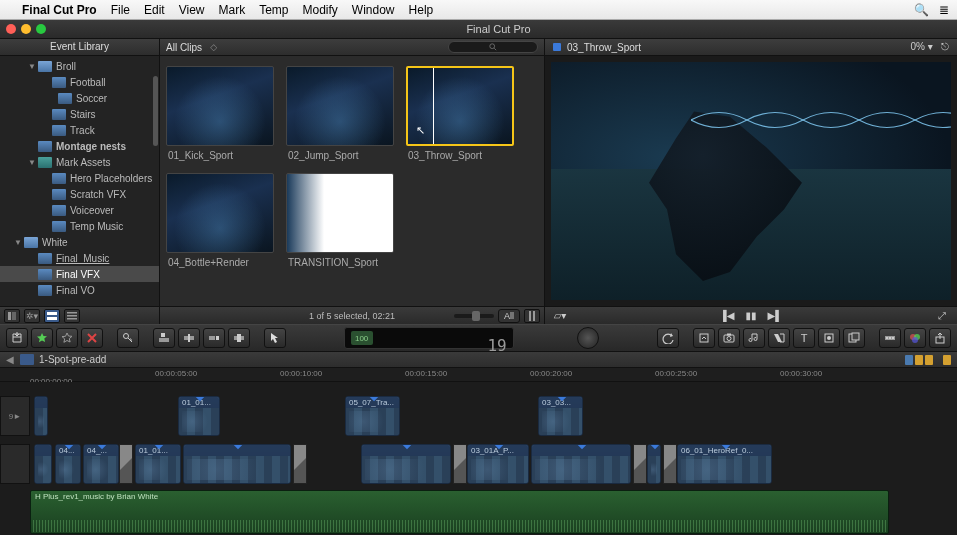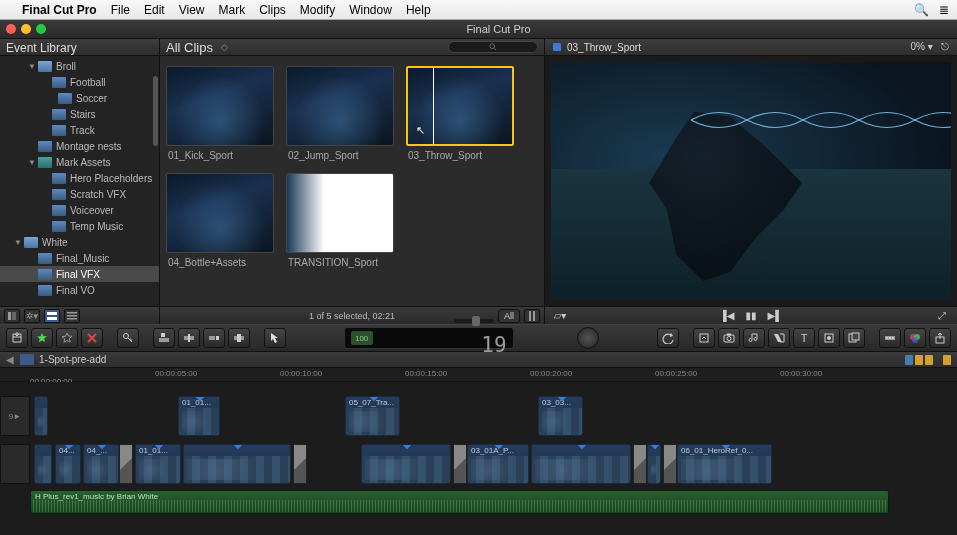--- a/index.html
+++ b/index.html
@@ -16,53 +16,53 @@
 .traffic { display: flex; gap: 5px; }
 .traffic span { width: 10px; height: 10px; border-radius: 50%; display: inline-block; }
 .tr-close { background: #ff5f57; } .tr-min { background: #ffbd2e; } .tr-max { background: #28c940; }
 .titlebar-title { flex: 1; text-align: center; color: #ccc; font-size: 11px; }
 
 
 .upper { height: 285px; display: flex; background: #2b2b2b; }
 
 
 .evlib { width: 160px; background: #232323; border-right: 1px solid #111; display: flex; flex-direction: column; }
-.evlib-header { height: 17px; background: linear-gradient(#3d3d3d,#2d2d2d); color: #ddd; font-size: 12px; padding: 2px 6px; border-bottom: 1px solid #111; }
+.evlib-header { height: 17px; background: linear-gradient(#3d3d3d,#2d2d2d); color: #ddd; font-size: 10px; padding: 2px 6px; border-bottom: 1px solid #111; text-align: center; }
 .evlib-tree { flex: 1; overflow: hidden; padding-top: 2px; position: relative; }
 .evlib-tree::after { content: ""; position: absolute; right: 1px; top: 20px; width: 5px; height: 70px; background: #555; border-radius: 3px; }
 .tree-row { display: flex; align-items: center; height: 16px; padding-left: 4px; font-size: 10px; color: #bbb; cursor: default; white-space: nowrap; }
 .tree-row.sel { background: #4a4a4a; color: #fff; }
 .tree-row .arrow { width: 10px; color: #888; font-size: 8px; }
 .tree-row .ficon { width: 14px; height: 11px; margin-right: 4px; display: inline-block; }
 .ic-folder { background: linear-gradient(#7aa5d6,#4a75a6); border-radius: 1px; }
 .ic-folder-teal { background: linear-gradient(#4aa09a,#2a7070); border-radius: 1px; }
 .ic-clip { background: linear-gradient(#5a8ac0,#3a5a80); border-radius: 1px; }
 .evlib-footer { height: 18px; background: linear-gradient(#3a3a3a,#2a2a2a); border-top: 1px solid #111; display: flex; align-items: center; gap: 4px; padding: 0 4px; }
 .footbtn { width: 16px; height: 14px; background: #333; border: 1px solid #111; border-radius: 2px; display: flex; align-items: center; justify-content: center; color: #999; font-size: 9px; }
 .footbtn.blue { background: #3a5a8a; color: #fff; }
 
 
 .browser { width: 385px; background: #2b2b2b; display: flex; flex-direction: column; border-right: 1px solid #111; }
 .browser-header { height: 17px; background: linear-gradient(#3d3d3d,#2d2d2d); display: flex; align-items: center; padding: 0 6px; gap: 8px; border-bottom: 1px solid #111; }
-.browser-header .label { color: #ddd; font-size: 13px; text-align: right; }
+.browser-header .label { color: #ddd; font-size: 10px; text-align: right; }
 .browser-header .sorter { color: #888; font-size: 9px; }
 .browser-header .search { margin-left: auto; width: 90px; height: 12px; background: #1a1a1a; border: 1px solid #444; border-radius: 7px; display: flex; align-items: center; justify-content: center; }
 .browser-header .search svg { width: 8px; height: 8px; }
 .browser-grid { flex: 1; padding: 10px 6px; display: flex; flex-wrap: wrap; gap: 12px 8px; align-content: flex-start; overflow: hidden; }
 .clip { width: 112px; }
 .clip-thumb { width: 108px; height: 80px; background: linear-gradient(160deg,#0a1a2a,#1a3050 40%,#0a1520); border: 1px solid #444; border-radius: 2px; position: relative; overflow: hidden; }
 .clip.selected .clip-thumb { border: 2px solid #f5c518; }
 .clip-thumb::before { content: ""; position: absolute; inset: 0; background: radial-gradient(circle at 50% 70%, rgba(90,160,220,.35), transparent 60%); }
 .clip-white .clip-thumb { background: linear-gradient(90deg,#1a3a5a 0%,#fff 35%,#fff 100%); }
 .clip-white .clip-thumb::before { background: none; }
 .clip-name { color: #aaa; font-size: 10px; margin-top: 4px; text-align: left; padding-left: 2px; }
 .playhead-thumb { position: absolute; top: 0; bottom: 0; left: 25px; width: 1px; background: #fff; }
 .cursor-arrow { position: absolute; top: 56px; left: 8px; color: #fff; font-size: 11px; }
 .browser-footer { height: 18px; background: linear-gradient(#3a3a3a,#2a2a2a); border-top: 1px solid #111; display: flex; align-items: center; justify-content: center; font-size: 9px; color: #bbb; position: relative; }
-.browser-footer .rightctl { position: absolute; right: 4px; display: flex; align-items: flex-end; gap: 4px; }
+.browser-footer .rightctl { position: absolute; right: 4px; display: flex; align-items: center; gap: 4px; }
 .slider { width: 40px; height: 4px; background: #1a1a1a; border-radius: 2px; position: relative; }
 .slider::after { content: ""; position: absolute; left: 18px; top: -3px; width: 8px; height: 10px; background: #666; border-radius: 2px; }
 .pilllabel { font-size: 9px; color: #ccc; padding: 1px 5px; background: #333; border: 1px solid #111; border-radius: 3px; }
 
 
 .viewer { flex: 1; background: #1a1a1a; display: flex; flex-direction: column; }
 .viewer-header { height: 17px; background: linear-gradient(#3d3d3d,#2d2d2d); display: flex; align-items: center; padding: 0 8px; border-bottom: 1px solid #111; }
 .viewer-header .dot { width: 8px; height: 8px; background: #3b7adb; border-radius: 1px; margin-right: 6px; }
 .viewer-header .name { color: #ddd; font-size: 10px; }
 .viewer-header .zoom { margin-left: auto; color: #ccc; font-size: 10px; }
@@ -78,42 +78,42 @@
 .vbtn { width: 18px; height: 14px; display: flex; align-items: center; justify-content: center; color: #ccc; font-size: 10px; }
 
 
 .toolbar { height: 28px; background: linear-gradient(#3a3a3a,#282828); border-top: 1px solid #444; border-bottom: 1px solid #111; display: flex; align-items: center; padding: 0 6px; gap: 3px; }
 .tbtn { width: 22px; height: 20px; background: linear-gradient(#444,#2a2a2a); border: 1px solid #111; border-radius: 3px; display: flex; align-items: center; justify-content: center; color: #ccc; font-size: 11px; }
 .tbtn.green svg { fill: #5c5; } .tbtn.red svg { fill: #d44; }
 .tsep { width: 8px; }
 .timecode { width: 170px; height: 22px; background: #0a0a0a; border: 1px solid #333; border-radius: 3px; margin: 0 auto; display: flex; align-items: center; padding: 0 6px; gap: 6px; }
 .tc-badge { width: 22px; height: 14px; background: #2a5030; border-radius: 2px; color: #8c8; font-size: 8px; display: flex; align-items: center; justify-content: center; }
 .tc-digits { flex: 1; text-align: right; color: #9a9a9a; font-family: "Menlo", monospace; font-size: 13px; letter-spacing: 1px; }
-.tc-suffix { color: #9a9a9a; font-family: "Menlo", monospace; font-size: 21px; margin-top: 14px; }
+.tc-suffix { color: #9a9a9a; font-family: "Menlo", monospace; font-size: 16px; margin-top: 14px; }
 .dial { width: 22px; height: 22px; border-radius: 50%; background: radial-gradient(#555,#222); border: 1px solid #111; margin-left: 6px; }
 .toolbar-right { display: flex; gap: 3px; margin-left: auto; }
 
 
 .proj-header { height: 16px; background: linear-gradient(#3a3a3a,#2d2d2d); display: flex; align-items: center; padding: 0 6px; border-bottom: 1px solid #111; font-size: 10px; color: #ccc; }
 .proj-header .arrow { width: 14px; color: #888; }
 .proj-header .picon { width: 14px; height: 11px; background: #3a5a8a; margin-right: 5px; border-radius: 1px; }
 .proj-header .markers { margin-left: auto; display: flex; gap: 2px; }
 .marker { width: 8px; height: 10px; background: #d4a030; border-radius: 1px; }
 .marker.blue { background: #4a7ab0; }
 
 
 .ruler { height: 14px; background: #1e1e1e; border-bottom: 1px solid #111; display: flex; position: relative; font-size: 8px; color: #888; }
 .ruler span { position: absolute; top: 1px; }
 
 
 .timeline { height: 153px; background: #1c1c1c; position: relative; overflow: hidden; }
 .tl-track { position: absolute; left: 0; right: 0; }
 .tl-video1 { top: 14px; height: 40px; }
 .tl-video2 { top: 62px; height: 40px; }
-.tl-audio { top: 108px; height: 24px; }
+.tl-audio { top: 108px; height: 44px; }
 .tl-clip { position: absolute; top: 0; bottom: 0; background: linear-gradient(#4a6a90,#2a4060); border: 1px solid #1a2a40; border-radius: 3px; overflow: hidden; display: flex; flex-direction: column;}
 .tl-clip .cliphdr { height: 11px; background: rgba(30,50,80,.85); color: #bcd; font-size: 8px; padding: 0 3px; white-space: nowrap; overflow: hidden; line-height: 11px; }
 .tl-clip .clipbody { flex: 1; background: repeating-linear-gradient(90deg, #2a4058, #2a4058 8px, #34506a 8px, #34506a 16px); position: relative;}
 .tl-clip .clipbody::after { content:""; position:absolute; inset:3px; background: radial-gradient(circle at 30% 50%, rgba(120,160,200,.25), transparent 60%);}
 .tl-index { position: absolute; top: 14px; left: 0; width: 30px; height: 40px; background: #2a2a2a; border: 1px solid #111; display:flex; align-items:center; justify-content:center; color:#888; font-size:8px;}
 .tl-index2 { top: 62px; }
 .trans { position: absolute; top: 0; bottom: 0; width: 14px; background: linear-gradient(135deg,#888 0%,#888 48%,#555 52%,#555 100%); border:1px solid #222; }
 .tl-audio-clip { position: absolute; top: 0; bottom: 0; left: 30px; right: 68px; background: linear-gradient(#2a6030,#1a4020); border: 1px solid #0a2010; border-radius: 2px; padding: 1px 4px; font-size: 8px; color: #bde0bd; }
 .tl-audio-clip .wave { position: absolute; bottom: 1px; left: 2px; right: 2px; height: 12px; background: repeating-linear-gradient(90deg, rgba(120,200,120,.35) 0, rgba(120,200,120,.35) 1px, transparent 1px, transparent 3px);}
 .keyframe { position:absolute; width:6px; height:6px; background:#3b7adb; transform:rotate(45deg); top:-3px;}
@@ -123,21 +123,21 @@
 </head>
 <body>
 
 <div class="menubar">
   <span class="apple"></span>
   <span class="appname">Final Cut Pro</span>
   <span>File</span>
   <span>Edit</span>
   <span>View</span>
   <span>Mark</span>
-  <span>Clips</span>
+  <span>Temp</span>
   <span>Modify</span>
   <span>Window</span>
   <span>Help</span>
   <div class="menubar-right">
     <span>🔍</span>
     <span>≣</span>
   </div>
 </div>
 
 <div class="titlebar">
@@ -172,21 +172,21 @@
         <div class="tree-row" style="padding-left: 42px;">
           <span class="arrow"></span>
           <span class="ficon ic-clip"></span>
           <span>Stairs</span>
         </div>
         <div class="tree-row" style="padding-left: 42px;">
           <span class="arrow"></span>
           <span class="ficon ic-clip"></span>
           <span>Track</span>
         </div>
-        <div class="tree-row" style="padding-left: 28px;">
+        <div class="tree-row" style="padding-left: 28px; font-weight: bold;">
           <span class="arrow"></span>
           <span class="ficon ic-clip"></span>
           <span>Montage nests</span>
         </div>
         <div class="tree-row" style="padding-left: 28px;">
           <span class="arrow">▼</span>
           <span class="ficon ic-folder-teal"></span>
           <span>Mark Assets</span>
         </div>
         <div class="tree-row" style="padding-left: 42px;">
@@ -207,21 +207,21 @@
         <div class="tree-row" style="padding-left: 42px;">
           <span class="arrow"></span>
           <span class="ficon ic-clip"></span>
           <span>Temp Music</span>
         </div>
         <div class="tree-row" style="padding-left: 14px;">
           <span class="arrow">▼</span>
           <span class="ficon ic-folder"></span>
           <span>White</span>
         </div>
-        <div class="tree-row" style="padding-left: 28px;">
+        <div class="tree-row" style="padding-left: 28px; text-decoration: underline;">
           <span class="arrow"></span>
           <span class="ficon ic-clip"></span>
           <span>Final_Music</span>
         </div>
         <div class="tree-row sel" style="padding-left: 28px;">
           <span class="arrow"></span>
           <span class="ficon ic-clip"></span>
           <span>Final VFX</span>
         </div>
         <div class="tree-row" style="padding-left: 28px;">
@@ -276,21 +276,21 @@
         </div>
         <div class="clip selected">
           <div class="clip-thumb">
             <div class="playhead-thumb"></div>
             <div class="cursor-arrow">↖</div>
           </div>
           <div class="clip-name">03_Throw_Sport</div>
         </div>
         <div class="clip">
           <div class="clip-thumb"></div>
-          <div class="clip-name">04_Bottle+Assets</div>
+          <div class="clip-name">04_Bottle+Render</div>
         </div>
         <div class="clip clip-white">
           <div class="clip-thumb"></div>
           <div class="clip-name">TRANSITION_Sport</div>
         </div>
       </div>
     <div class="browser-footer">
       <span>1 of 5 selected, 02:21</span>
       <div class="rightctl">
         <div class="slider"></div>

